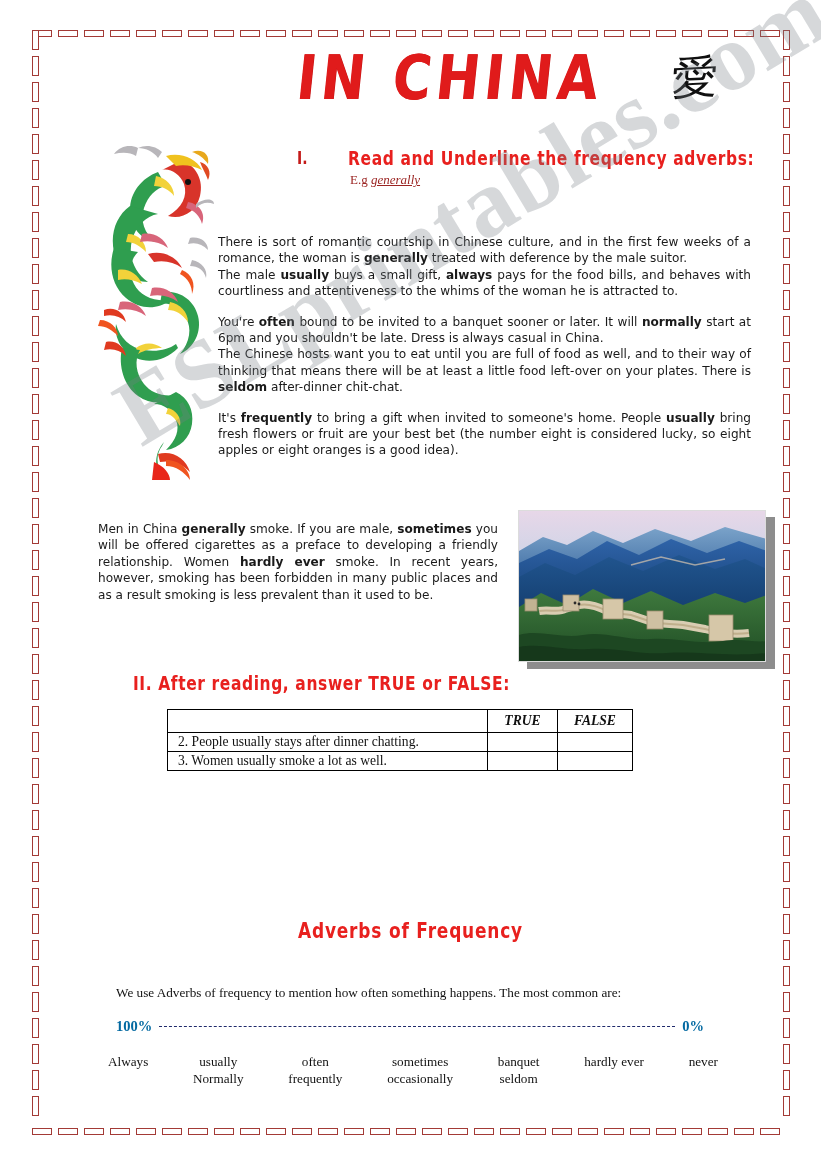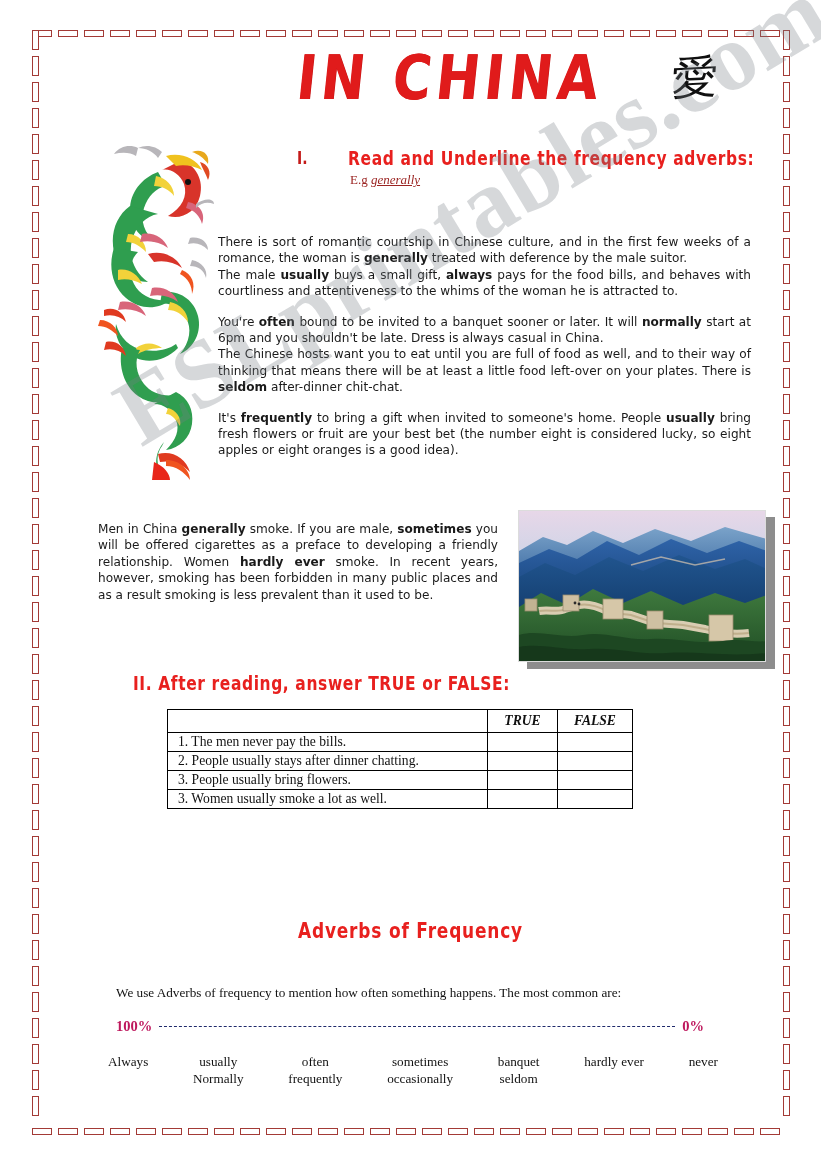--- a/index.html
+++ b/index.html
@@ -208,21 +208,21 @@
   #scale-row {
     position: absolute;
     left: 116px;
     top: 1018px;
     width: 588px;
     display: flex;
     align-items: center;
     font-family: "Liberation Serif", serif;
     font-weight: bold;
     font-size: 14.5px;
-    color: #be185d;
+    color: #0369a1;
   }
   #scale-row .dashline {
     flex: 1;
     height: 0;
     border-top: 1.4px dashed #1f2a6b;
     margin: 0 7px;
   }
   #adverb-cols {
     position: absolute;
     left: 108px;
@@ -514,31 +514,21 @@
   <table class="tf-table">
     <thead>
       <tr>
         <th class="c-stmt"></th>
         <th class="c-true">TRUE</th>
         <th class="c-false">FALSE</th>
       </tr>
     </thead>
     <tbody id="tf-body">
         <tr>
-          <td class="c-stmt">1. The men never pay the bills.</td>
-          <td class="c-true"></td>
-          <td class="c-false"></td>
-        </tr>
-        <tr>
           <td class="c-stmt">2. People usually stays after dinner chatting.</td>
-          <td class="c-true"></td>
-          <td class="c-false"></td>
-        </tr>
-        <tr>
-          <td class="c-stmt">3. People usually bring flowers.</td>
           <td class="c-true"></td>
           <td class="c-false"></td>
         </tr>
         <tr>
           <td class="c-stmt">3. Women usually smoke a lot as well.</td>
           <td class="c-true"></td>
           <td class="c-false"></td>
         </tr>
       </tbody>
   </table>

